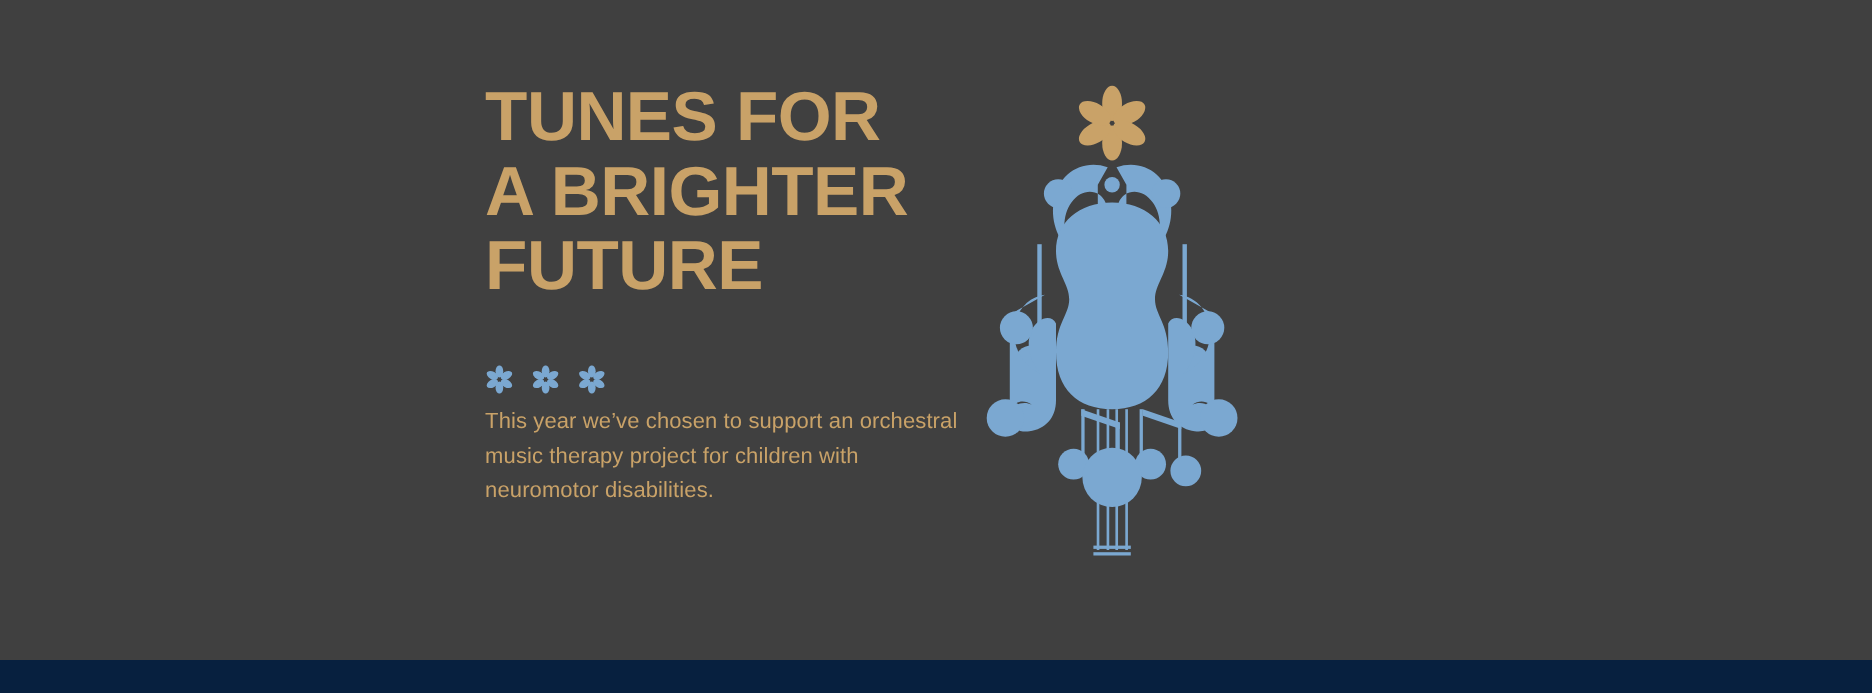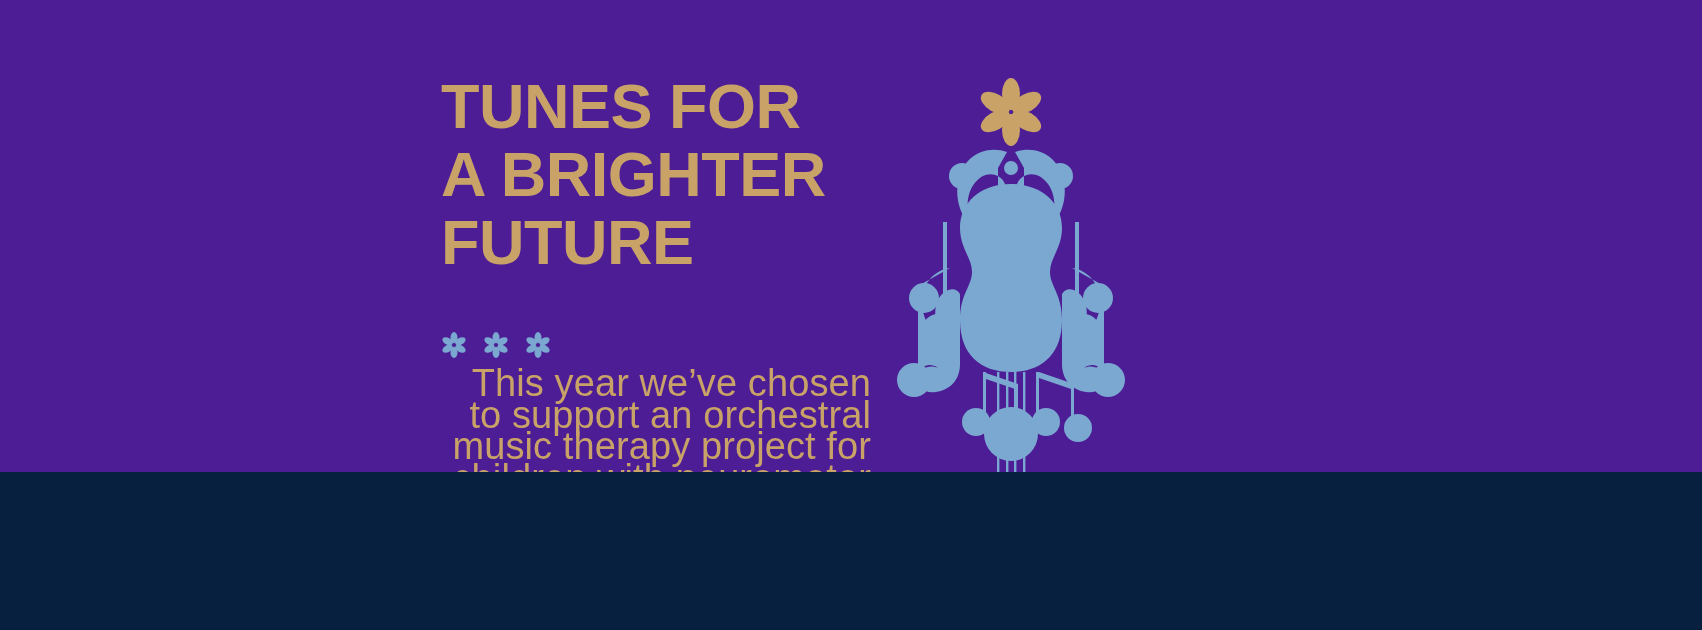--- a/index.html
+++ b/index.html
@@ -3,22 +3,22 @@
 <meta charset="utf-8">
 <style>
   html, body {
     margin: 0;
     padding: 0;
     background: #07203f;
   }
   .banner {
     position: relative;
     width: 1702px;
-    height: 472px;
-    background: #4c1d95;
+    height: 600px;
+    background: #404040;
     overflow: hidden;
     font-family: "Liberation Sans", sans-serif;
   }
 
   
   .text-block {
     position: absolute;
     left: 441px;
     top: 72px;
     width: 420px;
@@ -50,24 +50,23 @@
 
   .body-copy {
     position: absolute;
     left: 441px;
     top: 368px;
     width: 430px;
     margin: 0;
     color: #c9a268;
     font-family: "Liberation Sans", sans-serif;
     font-weight: 400;
-    font-size: 38px;
+    font-size: 20px;
     line-height: 31.5px;
     letter-spacing: 0.1px;
-    text-align: right;
   }
 
   
   .illustration {
     position: absolute;
     left: 866px;
     top: 72px;
     width: 290px;
     height: 440px;
   }

